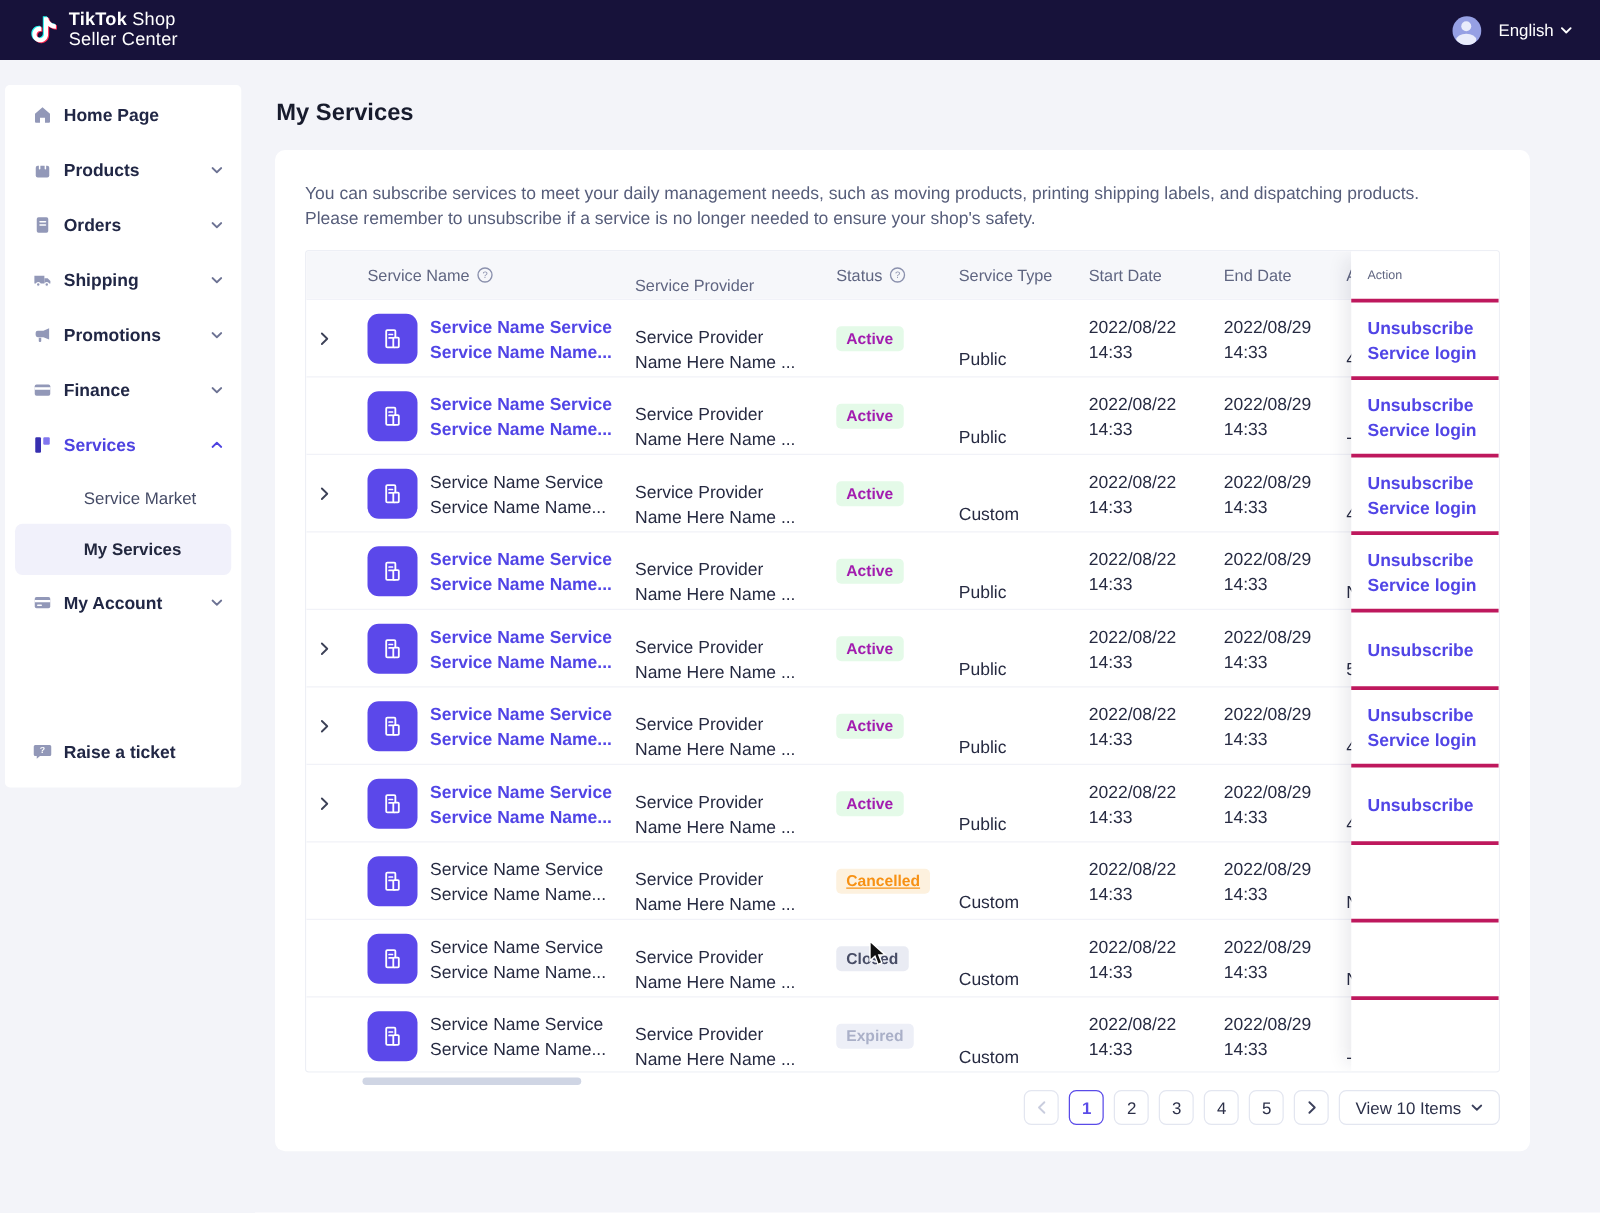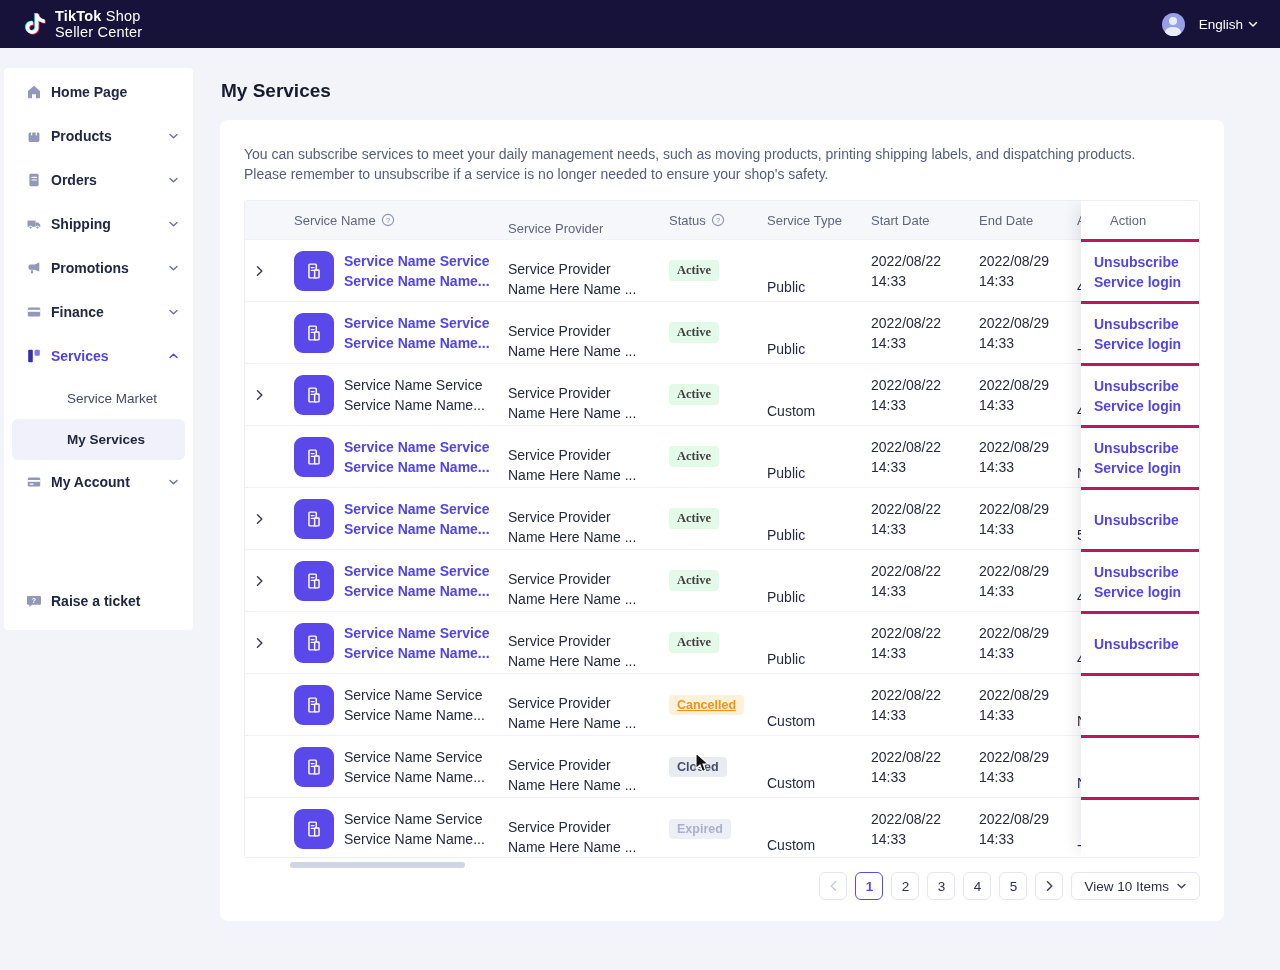--- a/index.html
+++ b/index.html
@@ -80,32 +80,32 @@
   .c-end{ width:108px; padding-left:10px; }
   .c-cov{ flex:1; padding-left:0; overflow:hidden; }
   .h-name{ width:225px; padding-left:21px; }
   .two{ display:flex; flex-direction:column; justify-content:center; font-size:14px; line-height:20px; color:#262a41; }
   .expander{ width:18px; height:18px; display:flex; align-items:center; justify-content:center; cursor:pointer; color:#3c4157; }
   .svc-icon{ width:40px; height:40px; border-radius:9px; background:#5b48ea; margin-left:21px; margin-right:10px;
              display:flex; align-items:center; justify-content:center; flex:0 0 40px; }
   .svc-name{ font-size:14px; line-height:20px; color:#262a41; }
   .svc-name.link{ color:#5145e6; font-weight:700; cursor:pointer; }
   .badge{ font-size:12.5px; font-weight:700; padding:3px 8px; border-radius:4px; white-space:nowrap; }
-  .badge.active{ color:#404040; background:#e4fae8;font-family:Liberation Serif, serif; }
+  .badge.active{ color:#a21caf; background:#e4fae8; }
   .badge.cancelled{ color:#f79114; background:#fdf1de;text-decoration:underline; }
   .badge.closed{ color:#484d66; background:#e9ebf3; }
   .badge.expired{ color:#aab0c8; background:#edeff7; }
   .cov-text{ font-size:14px; color:#262a41; white-space:nowrap;margin-top:33px; }
   
   .action-col{
     position:absolute; top:0; right:0; bottom:0; width:118px; background:#fff;
     box-shadow:-10px 0 14px -6px rgba(25,30,60,.10);
   }
-  .action-col .a-head{ height:38px; display:flex; align-items:center; padding-left:29px;
-                       font-size:13px; color:#5f6581; background:#fff; }
+  .action-col .a-head{ height:38px; display:flex; align-items:center; padding-left:13px;
+                       font-size:10px; color:#5f6581; background:#fff; }
   .action-col .a-row{ height:62px; border-top:3px solid #be185d; display:flex; flex-direction:column;
                       justify-content:center; padding-left:13px; gap:0; }
   .a-link{ font-size:14px; line-height:20px; font-weight:700; color:#5145e6; cursor:pointer; }
   
   .hscroll{
     position:absolute; left:70px; top:742px; width:175px; height:6px;
     border-radius:3px; background:#cfd5e4; cursor:pointer;
   }
   
   .pager{

